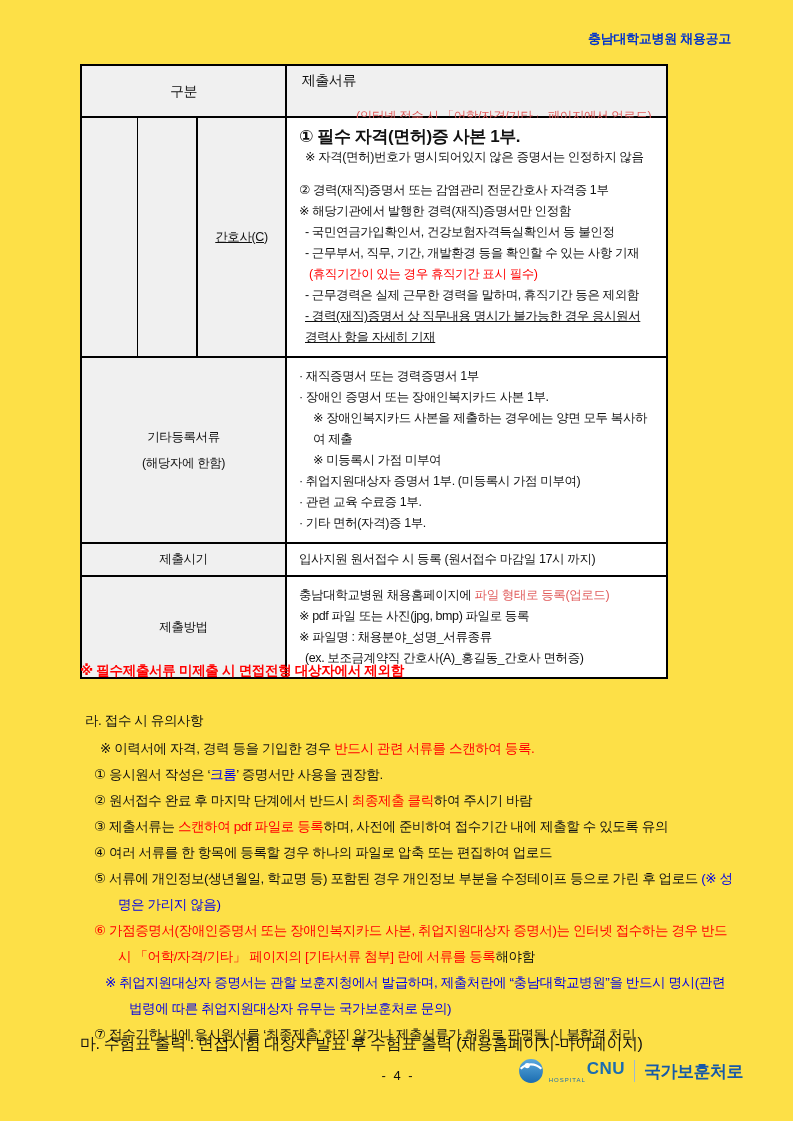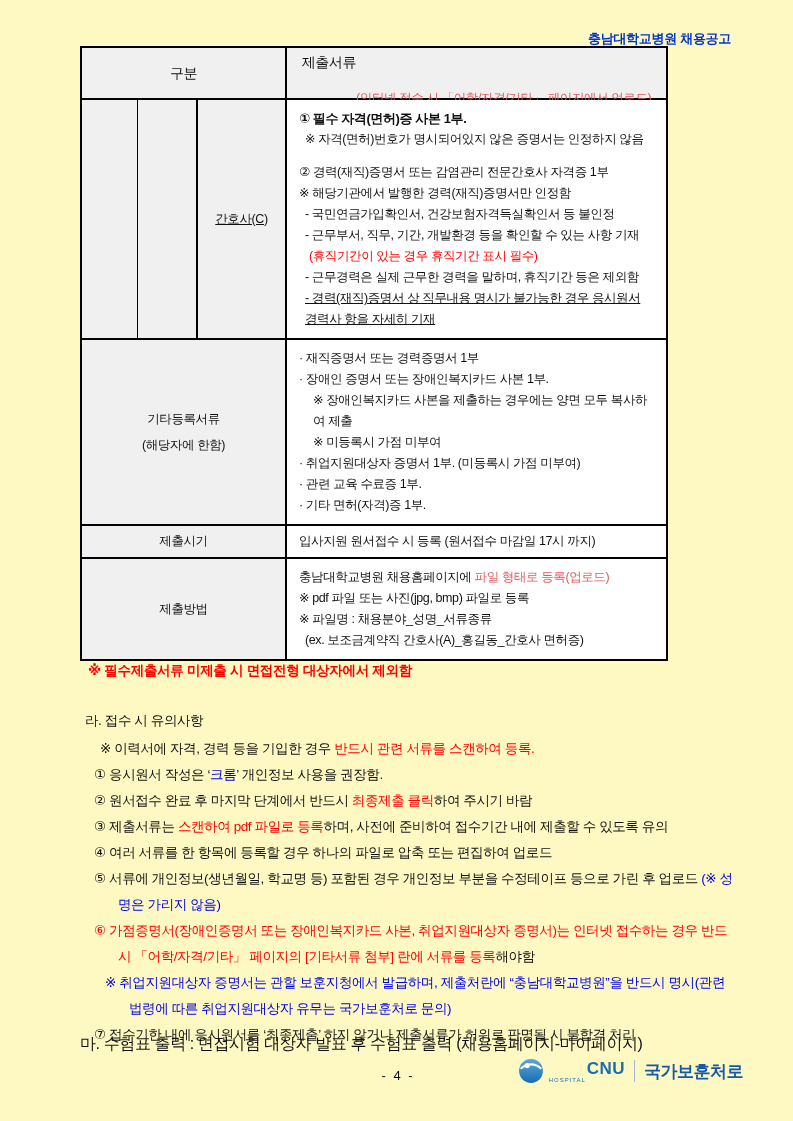--- a/index.html
+++ b/index.html
@@ -1,58 +1,58 @@
 <!DOCTYPE html>
 <html><head>
 <meta charset="utf-8">
 <style>
   html,body{margin:0;padding:0;background:#fff;}
-  .doc{position:relative;width:793px;height:1121px;background:#fef9c3;
+  .doc{position:relative;width:793px;height:1121px;background:#fde047;
        font-family:"Liberation Sans","DejaVu Sans",sans-serif;color:#111;
        overflow:hidden;}
   
   .hdr-right{position:absolute;top:30px;right:62px;font-size:13px;font-weight:bold;
              color:#0033cc;letter-spacing:-0.3px;}
   
-  .tbl{position:absolute;left:80px;top:46px;width:588px;border:2px solid #000;
+  .tbl{position:absolute;left:80px;top:64px;width:588px;border:2px solid #000;
        font-size:12.5px;line-height:21px;letter-spacing:-0.4px;box-sizing:border-box;}
   .trow{display:flex;border-bottom:2px solid #000;}
   .trow:last-child{border-bottom:none;}
   .cell-left{width:205px;flex:0 0 205px;background:#f0f0f0;border-right:2px solid #000;
              display:flex;align-items:center;justify-content:center;text-align:center;
              box-sizing:border-box;}
   .cell-right{flex:1;background:#fff;padding:8px 12px;box-sizing:border-box;}
   .thead{background:#f0f0f0;height:50px;}
   .thead .cell-left{background:#f0f0f0;font-size:14px;}
   .thead .cell-right{background:#f0f0f0;padding:4px 8px;text-align:center;
                      display:flex;flex-direction:row;justify-content:center;}
   .thead-title{font-size:14px;color:#111;}
   .thead-sub{font-size:12.5px;color:#e05a5a;margin-top:36px;}
   .subcols{display:flex;width:100%;height:100%;align-items:stretch;}
   .subcol-a{width:55px;border-right:1px solid #000;}
   .subcol-b{width:58px;border-right:2px solid #000;}
   .subcol-c{flex:1;display:flex;align-items:center;justify-content:center;text-decoration:underline;}
   .row1-body{min-height:231px;}
   .row2-body{min-height:178px;}
   .tline{margin:0;}
-  .tline.bold{font-weight:bold;font-size:13px;}
+  .tline.bold{font-weight:bold;font-size:17px;}
   .tline.gap{margin-top:12px;}
   .tline.red{color:#ff0000;padding-left:10px;}
   .tline.underline{text-decoration:underline;}
   .tline.indent1{padding-left:6px;}
   .tline.indent2{padding-left:14px;}
   .row3 .cell-right{padding:5px 12px;}
   .cat-two-line{line-height:26px;}
   
   .seg-k{color:#111;}
   .seg-r{color:#ff0000;}
   .seg-b{color:#0000e6;}
   .seg-sr{color:#e05a5a;}
   
-  .warning{position:absolute;left:88px;top:662px;font-size:13.5px;font-weight:bold;
+  .warning{position:absolute;left:80px;top:662px;font-size:13.5px;font-weight:bold;
            color:#ff0000;letter-spacing:-0.3px;}
   
   .sec-ra{position:absolute;left:80px;top:708px;width:660px;font-size:13.5px;
           line-height:26px;letter-spacing:-0.4px;}
   .sec-ra-title{padding-left:5px;margin-bottom:2px;}
   .ra-item{padding-left:38px;text-indent:-24px;}
   .ra-note1{padding-left:44px;text-indent:-24px;}
   .ra-note2{padding-left:49px;text-indent:-24px;}
   
   .sec-ma{position:absolute;left:80px;top:1034px;width:660px;font-size:16px;
@@ -138,21 +138,21 @@
       </div>
     </div>
 
   </div>
 
   <div class="warning">※ 필수제출서류 미제출 시 면접전형 대상자에서 제외함</div>
 
   <div class="sec-ra">
     <div class="sec-ra-title">라. 접수 시 유의사항</div>
     <div class="ra-note1"><span class="seg-k">※ 이력서에 자격, 경력 등을 기입한 경우 </span><span class="seg-r">반드시 관련 서류를 스캔하여 등록.</span></div>
-    <div class="ra-item"><span class="seg-k">① 응시원서 작성은 ‘</span><span class="seg-b">크롬</span><span class="seg-k">’ 개인정보 사용을 권장함.</span></div>
+    <div class="ra-item"><span class="seg-k">① 응시원서 작성은 ‘</span><span class="seg-b">크롬</span><span class="seg-k">’ 증명서만 사용을 권장함.</span></div>
     <div class="ra-item"><span class="seg-k">② 원서접수 완료 후 마지막 단계에서 반드시 </span><span class="seg-r">최종제출 클릭</span><span class="seg-k">하여 주시기 바람</span></div>
     <div class="ra-item"><span class="seg-k">③ 제출서류는 </span><span class="seg-r">스캔하여 pdf 파일로 등록</span><span class="seg-k">하며, 사전에 준비하여 접수기간 내에 제출할 수 있도록 유의</span></div>
     <div class="ra-item"><span class="seg-k">④ 여러 서류를 한 항목에 등록할 경우 하나의 파일로 압축 또는 편집하여 업로드</span></div>
     <div class="ra-item"><span class="seg-k">⑤ 서류에 개인정보(생년월일, 학교명 등) 포함된 경우 개인정보 부분을 수정테이프 등으로 가린 후 업로드 </span><span class="seg-b">(※ 성명은 가리지 않음)</span></div>
     <div class="ra-item"><span class="seg-r">⑥ 가점증명서(장애인증명서 또는 장애인복지카드 사본, 취업지원대상자 증명서)는 인터넷 접수하는 경우 반드시 「어학/자격/기타」 페이지의 [기타서류 첨부] 란에 서류를 등록</span><span class="seg-k">해야함</span></div>
     <div class="ra-note2"><span class="seg-b">※ 취업지원대상자 증명서는 관할 보훈지청에서 발급하며, 제출처란에 “충남대학교병원”을 반드시 명시(관련 법령에 따른 취업지원대상자 유무는 국가보훈처로 문의)</span></div>
     <div class="ra-item"><span class="seg-k">⑦ 접수기한 내에 응시원서를 ‘최종제출’ 하지 않거나 제출서류가 허위로 판명될 시 불합격 처리</span></div>
   </div>
 
   <div class="sec-ma">마. 수험표 출력 : 면접시험 대상자 발표 후 수험표 출력 (채용홈페이지-마이페이지)</div>

